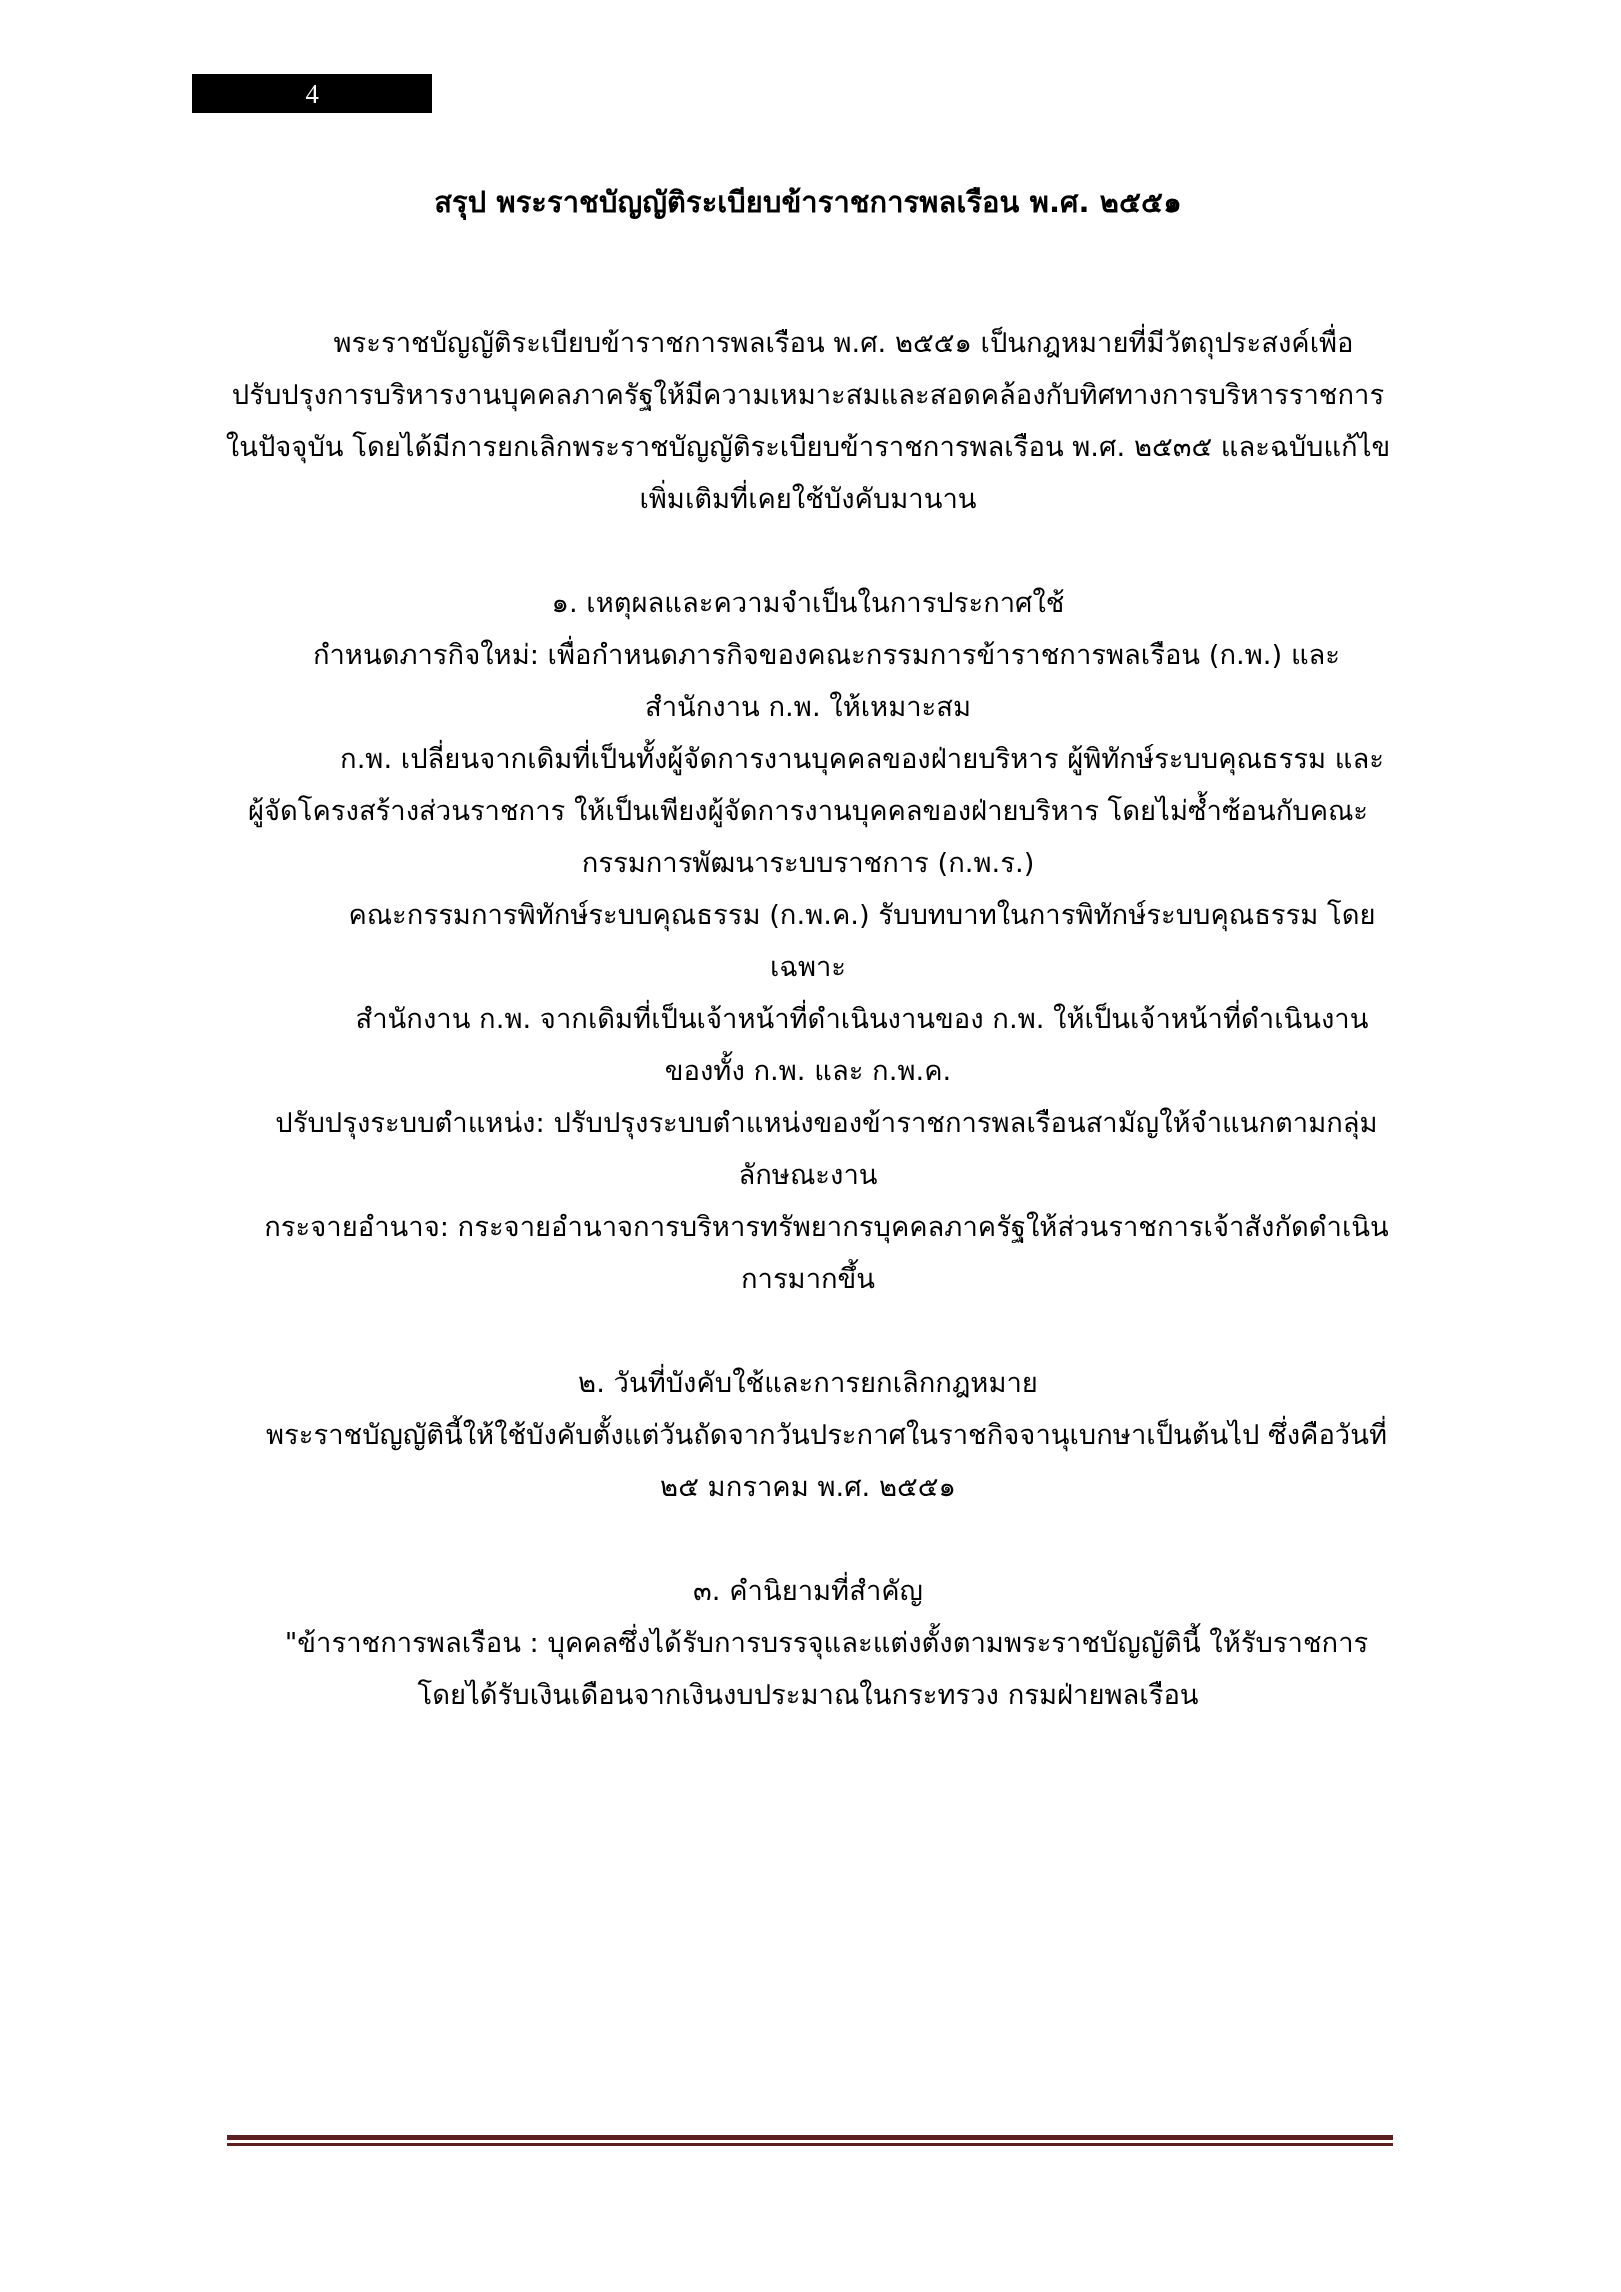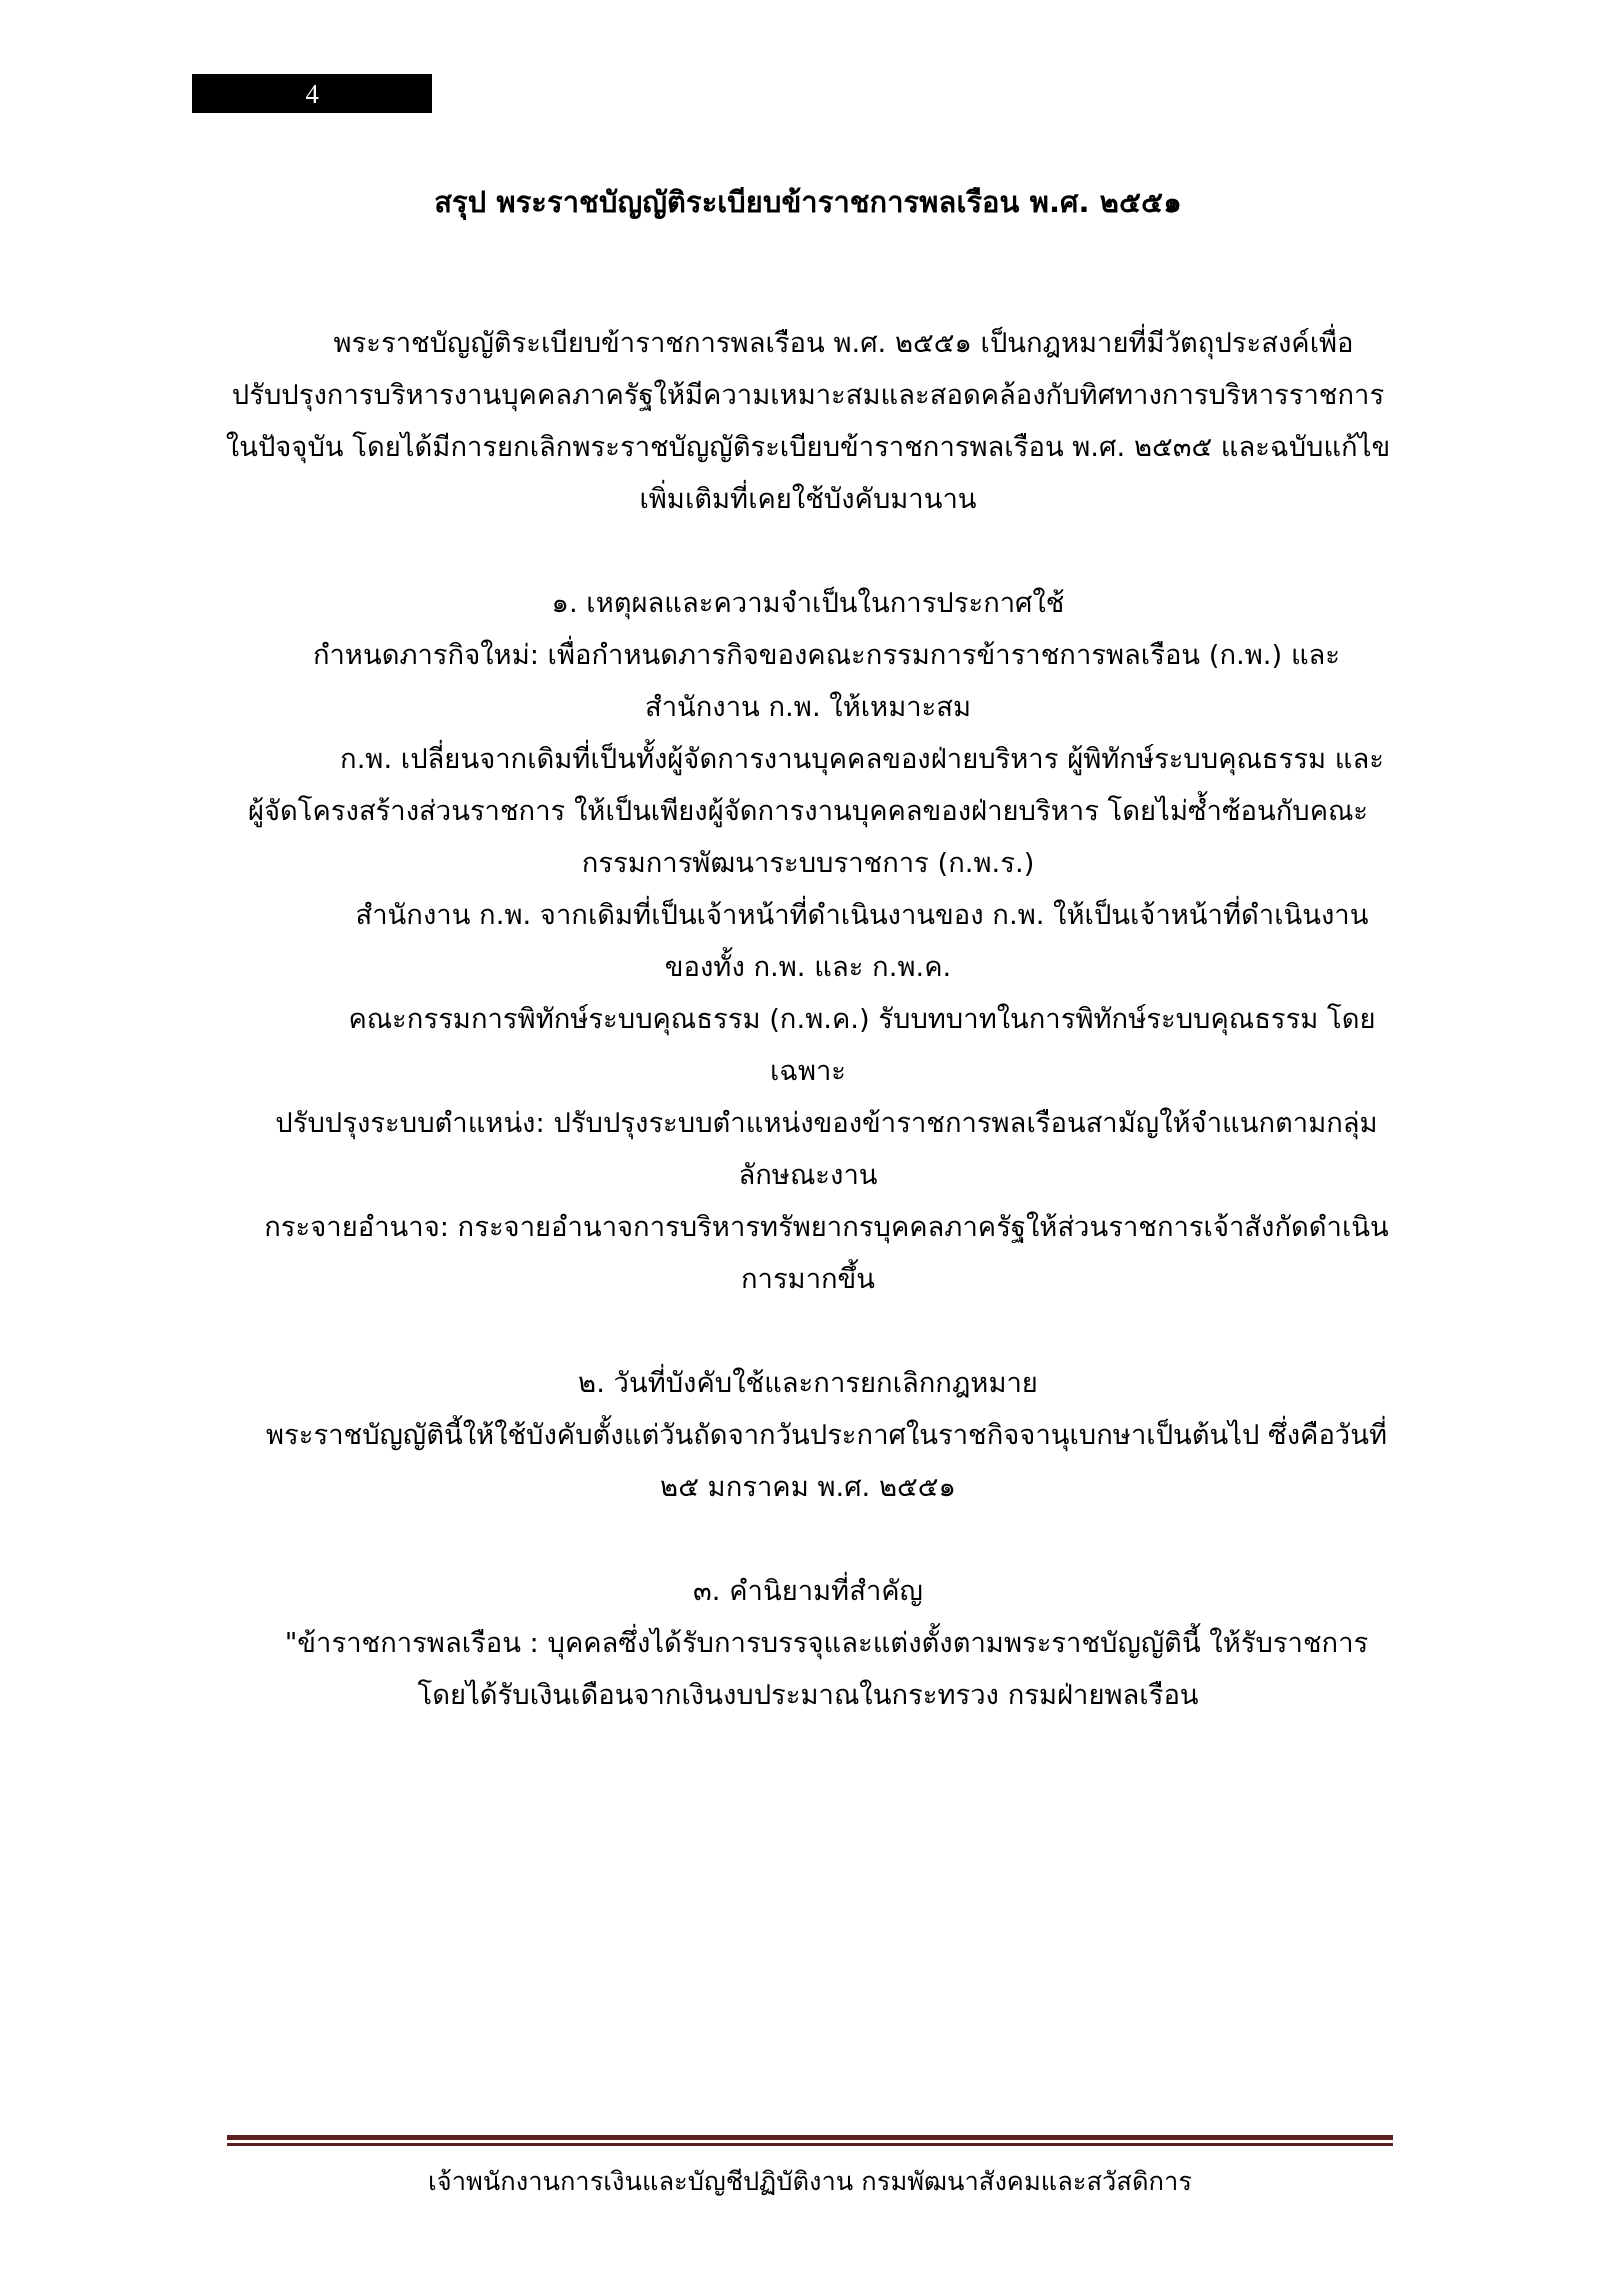--- a/index.html
+++ b/index.html
@@ -113,38 +113,37 @@
 
     <div class="doc-title">สรุป พระราชบัญญัติระเบียบข้าราชการพลเรือน พ.ศ. ๒๕๕๑</div>
 
     <p class="para ind-first">พระราชบัญญัติระเบียบข้าราชการพลเรือน พ.ศ. ๒๕๕๑ เป็นกฎหมายที่มีวัตถุประสงค์เพื่อปรับปรุงการบริหารงานบุคคลภาครัฐให้มีความเหมาะสมและสอดคล้องกับทิศทางการบริหารราชการในปัจจุบัน โดยได้มีการยกเลิกพระราชบัญญัติระเบียบข้าราชการพลเรือน พ.ศ. ๒๕๓๕ และฉบับแก้ไขเพิ่มเติมที่เคยใช้บังคับมานาน</p>
 
     <div class="gap-lg"></div>
 
     <p class="para ind-0">๑. เหตุผลและความจำเป็นในการประกาศใช้</p>
     <p class="para ind-sub">กำหนดภารกิจใหม่: เพื่อกำหนดภารกิจของคณะกรรมการข้าราชการพลเรือน (ก.พ.) และสำนักงาน ก.พ. ให้เหมาะสม</p>
     <p class="para ind-sub2">ก.พ. เปลี่ยนจากเดิมที่เป็นทั้งผู้จัดการงานบุคคลของฝ่ายบริหาร ผู้พิทักษ์ระบบคุณธรรม และผู้จัดโครงสร้างส่วนราชการ ให้เป็นเพียงผู้จัดการงานบุคคลของฝ่ายบริหาร โดยไม่ซ้ำซ้อนกับคณะกรรมการพัฒนาระบบราชการ (ก.พ.ร.)</p>
+    <p class="para ind-sub2">คณะกรรมการพิทักษ์ระบบคุณธรรม (ก.พ.ค.) รับบทบาทในการพิทักษ์ระบบคุณธรรม โดยเฉพาะ</p>
     <p class="para ind-sub2">สำนักงาน ก.พ. จากเดิมที่เป็นเจ้าหน้าที่ดำเนินงานของ ก.พ. ให้เป็นเจ้าหน้าที่ดำเนินงานของทั้ง ก.พ. และ ก.พ.ค.</p>
-    <p class="para ind-sub2">คณะกรรมการพิทักษ์ระบบคุณธรรม (ก.พ.ค.) รับบทบาทในการพิทักษ์ระบบคุณธรรม โดยเฉพาะ</p>
     <p class="para ind-sub">ปรับปรุงระบบตำแหน่ง: ปรับปรุงระบบตำแหน่งของข้าราชการพลเรือนสามัญให้จำแนกตามกลุ่มลักษณะงาน</p>
     <p class="para ind-sub">กระจายอำนาจ: กระจายอำนาจการบริหารทรัพยากรบุคคลภาครัฐให้ส่วนราชการเจ้าสังกัดดำเนินการมากขึ้น</p>
 
     <div class="gap-lg"></div>
 
     <p class="para ind-0">๒. วันที่บังคับใช้และการยกเลิกกฎหมาย</p>
     <p class="para ind-sub">พระราชบัญญัตินี้ให้ใช้บังคับตั้งแต่วันถัดจากวันประกาศในราชกิจจานุเบกษาเป็นต้นไป ซึ่งคือวันที่ ๒๕ มกราคม พ.ศ. ๒๕๕๑</p>
 
     <div class="gap-lg"></div>
 
     <p class="para ind-0">๓. คำนิยามที่สำคัญ</p>
     <p class="para ind-sub">"ข้าราชการพลเรือน : บุคคลซึ่งได้รับการบรรจุและแต่งตั้งตามพระราชบัญญัตินี้ ให้รับราชการโดยได้รับเงินเดือนจากเงินงบประมาณในกระทรวง กรมฝ่ายพลเรือน</p>
 
   </div>
 
   <div class="footer-rule">
     <div class="r1" style="background: rgb(92, 32, 32);"></div>
     <div class="r2" style="background: rgb(92, 32, 32);"></div>
   </div>
 
-  <div class="footer-text">เจ้าพนักงานการเงินและบัญชีปฏิบัติงาน  กรมพัฒนาสังคมและสวัสดิการ</div>
 
 </div>
 
 
 </body></html>

